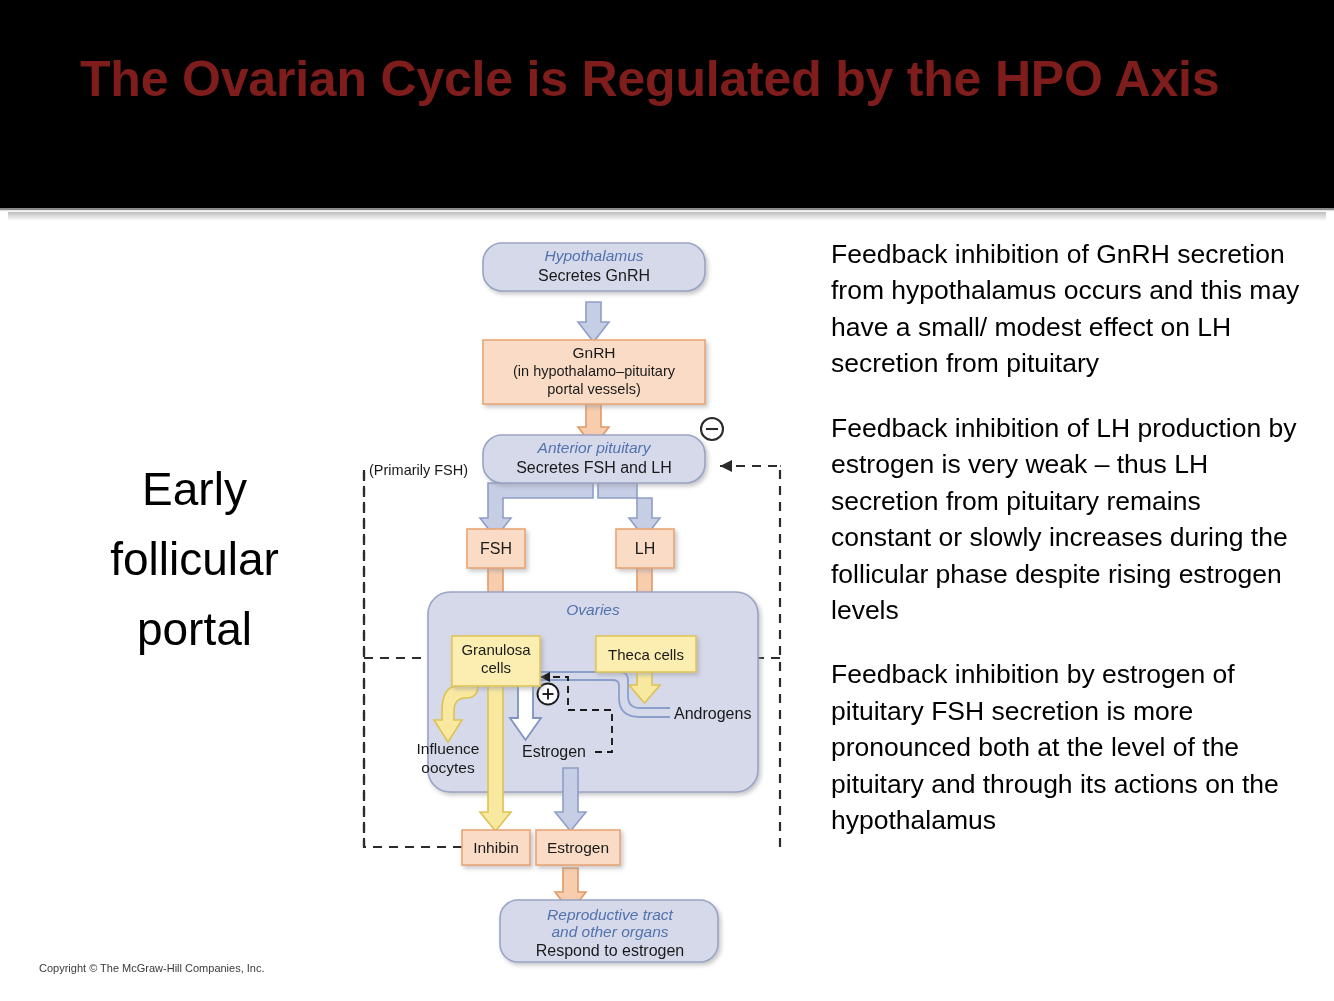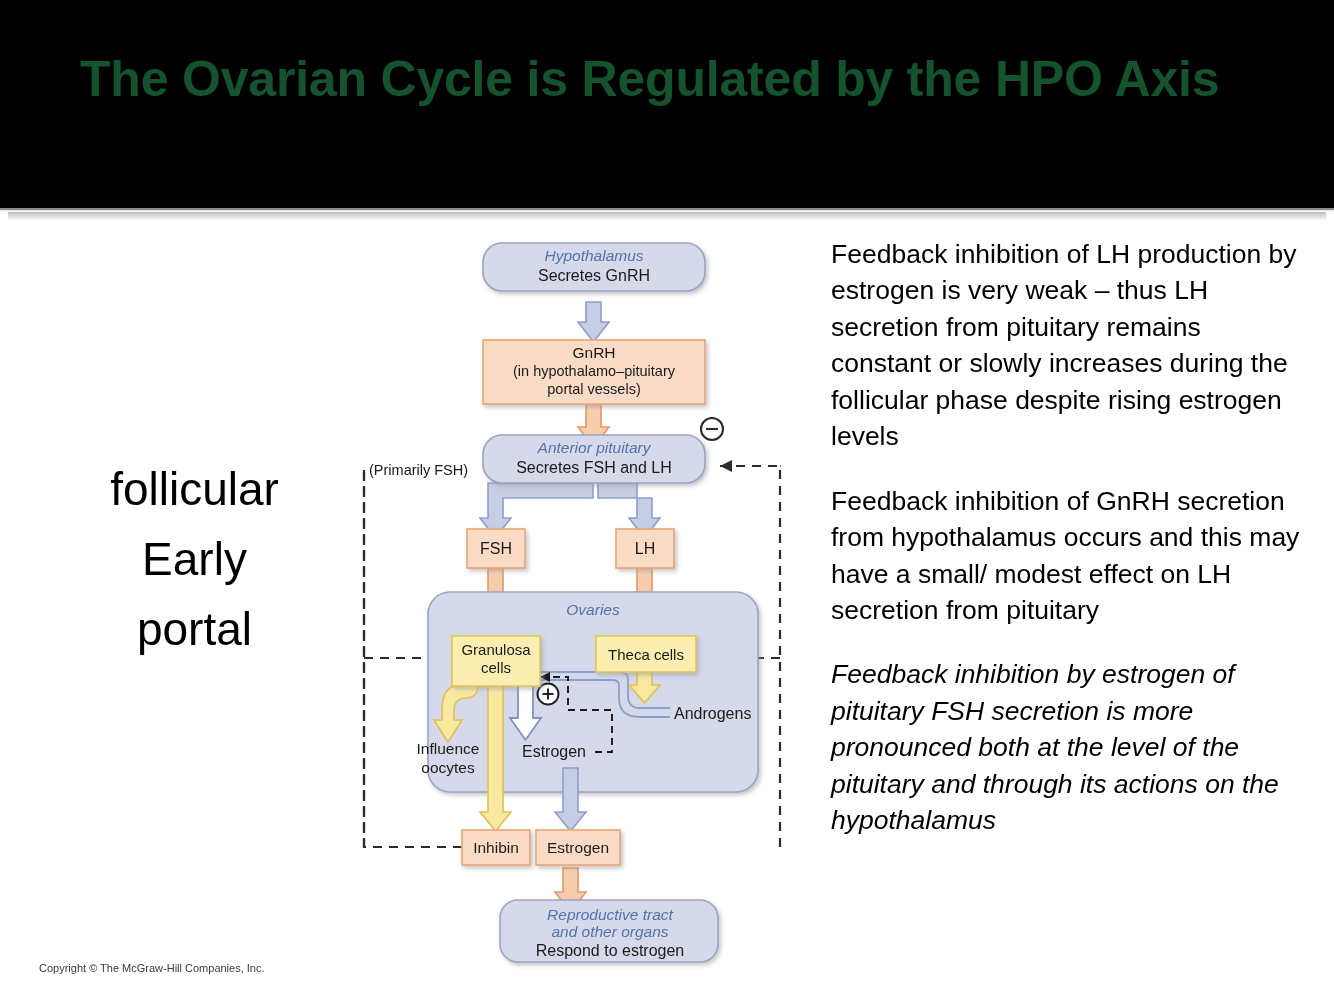--- a/index.html
+++ b/index.html
@@ -9,21 +9,21 @@
     font-family:"Liberation Sans","DejaVu Sans",sans-serif;
     color:#000;
   }
   
   #title-band{
     position:absolute;left:0;top:0;width:1334px;height:208px;
     background:#000000;
   }
   #slide-title{
     position:absolute;left:80px;top:44px;width:1150px;
-    color:#14532d;font-size:50px;font-weight:bold;line-height:1.40;
+    color:#7f1d1d;font-size:50px;font-weight:bold;line-height:1.40;
     letter-spacing:-0.2px;
   }
   #title-rule{
     position:absolute;left:0;top:208px;width:1334px;height:4px;
     background:linear-gradient(to bottom,#8b8b8b 0%,#8b8b8b 45%,#d8d8d8 46%,#ffffff 100%);
   }
   #title-shadow{
     position:absolute;left:8px;top:212px;width:1318px;height:9px;
     background:linear-gradient(to bottom,rgba(0,0,0,.26),rgba(0,0,0,0));
   }
@@ -31,49 +31,49 @@
   #phase-label{
     position:absolute;left:62px;top:455px;width:265px;
     text-align:center;font-size:46px;line-height:1.52;color:#000;
   }
   
   #notes{
     position:absolute;left:831px;top:236px;width:470px;
     font-size:26.5px;line-height:1.375;color:#000;
   }
   #notes p{margin:0 0 28px 0;}
-  #notes p:last-child{margin-bottom:0;font-style:italic;}
+  #notes p:last-child{margin-bottom:0;}
   
   #copyright{
     position:absolute;left:39px;top:962px;font-size:11px;color:#3a3a3a;
   }
   
   #diagram{position:absolute;left:340px;top:230px;width:470px;height:740px;}
   #diagram svg{display:block;}
   .dg-txt{font-family:"Liberation Sans","DejaVu Sans",sans-serif;}
   .organ{font-style:italic;fill:#5272ad;}
   .plain{fill:#1a1a1a;}
 </style>
 </head>
 <body>
 
 <div id="title-band"></div>
 <div id="slide-title">The Ovarian Cycle is Regulated by the HPO Axis</div>
 <div id="title-rule"></div>
 <div id="title-shadow"></div>
 
 <div id="phase-label">
+  <div>Early</div>
   <div>follicular</div>
-  <div>Early</div>
   <div>portal</div>
 </div>
 
 <div id="notes">
+  <p>Feedback inhibition of GnRH secretion from hypothalamus occurs and this may have a small/ modest effect on LH secretion from pituitary</p>
   <p>Feedback inhibition of LH production by estrogen is very weak – thus LH secretion from pituitary remains constant or slowly increases during the follicular phase despite rising estrogen levels</p>
-  <p>Feedback inhibition of GnRH secretion from hypothalamus occurs and this may have a small/ modest effect on LH secretion from pituitary</p>
   <p>Feedback inhibition by estrogen of pituitary FSH secretion is more pronounced both at the level of the pituitary and through its actions on the hypothalamus</p>
 </div>
 
 <div id="copyright">Copyright © The McGraw-Hill Companies, Inc.</div>
 
 <div id="diagram">
 <svg width="470" height="740" viewBox="0 0 470 740" xmlns="http://www.w3.org/2000/svg">
   <defs>
     <filter id="bxsh" x="-25%" y="-25%" width="160%" height="170%">
       <feDropShadow dx="2.2" dy="2.6" stdDeviation="2.2" flood-color="#98999f" flood-opacity="0.55"></feDropShadow>

